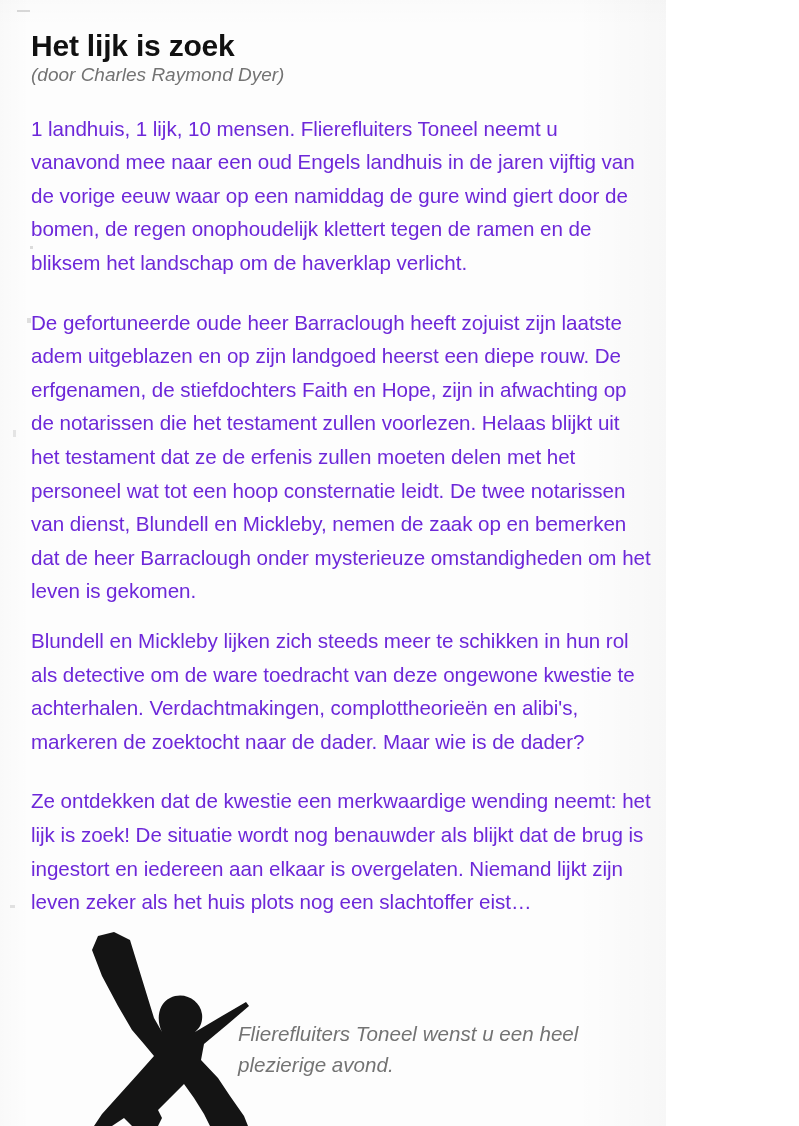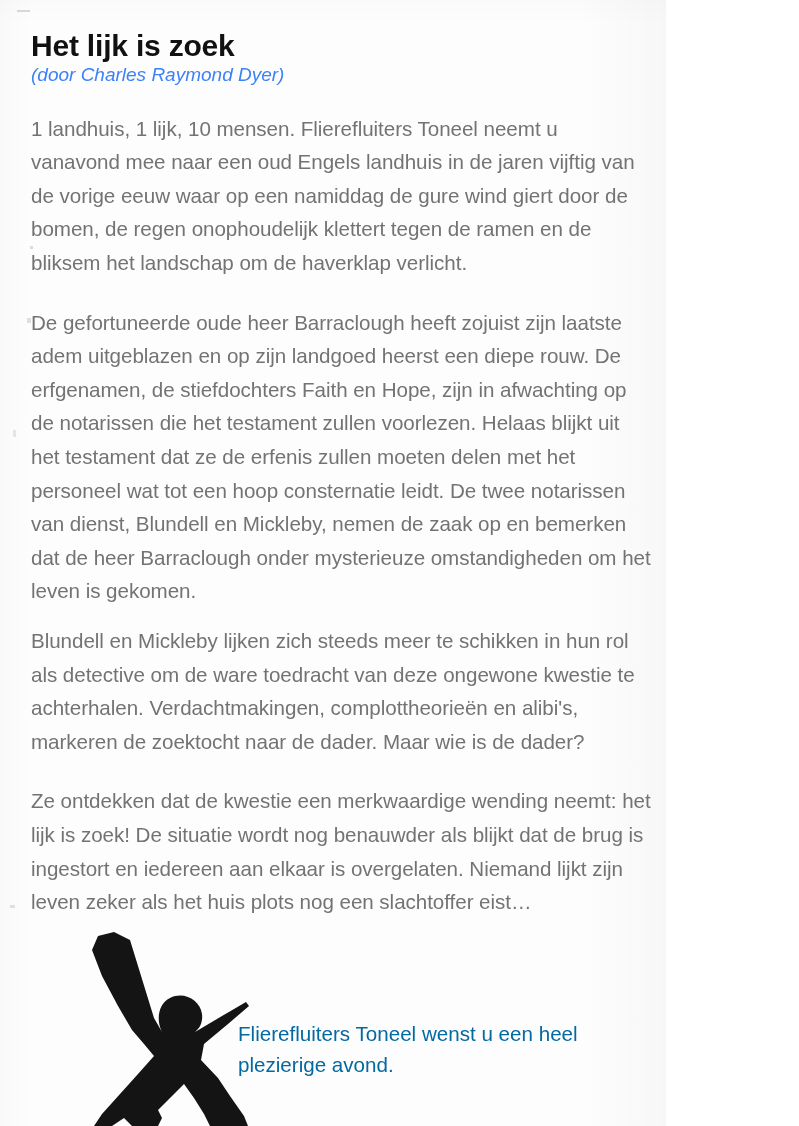--- a/index.html
+++ b/index.html
@@ -48,32 +48,32 @@
     line-height: 1.06;
     margin: 0 0 2px 0;
     color: #111111;
   }
 
   .doc-subtitle {
     font-size: 19px;
     font-style: italic;
     line-height: 1.15;
     margin: 0;
-    color: #3b82f6;
+    color: #737373;
   }
 
   .body-block {
     margin-top: 26px;
   }
 
   .para {
     font-size: 20.6px;
     line-height: 33.6px;
     margin: 0 0 26px 0;
-    color: #737373;
+    color: #6d28d9;
     letter-spacing: -0.05px;
   }
   .para.tight {
     margin-bottom: 16px;
   }
 
   
   .closing-area {
     position: absolute;
     left: 0;
@@ -94,22 +94,23 @@
     width: 100%;
     height: 100%;
   }
 
   .closing-text {
     position: absolute;
     left: 238px;
     top: 90px;
     width: 420px;
     font-size: 20.6px;
+    font-style: italic;
     line-height: 31px;
-    color: #0369a1;
+    color: #737373;
   }
 </style>
 </head>
 <body>
 
 <div class="page">
 
   <div class="scan-tint"></div>
 
   <div class="speck" style="left:17px; top:10px; width:13px; height:2px; opacity:.55;"></div>

